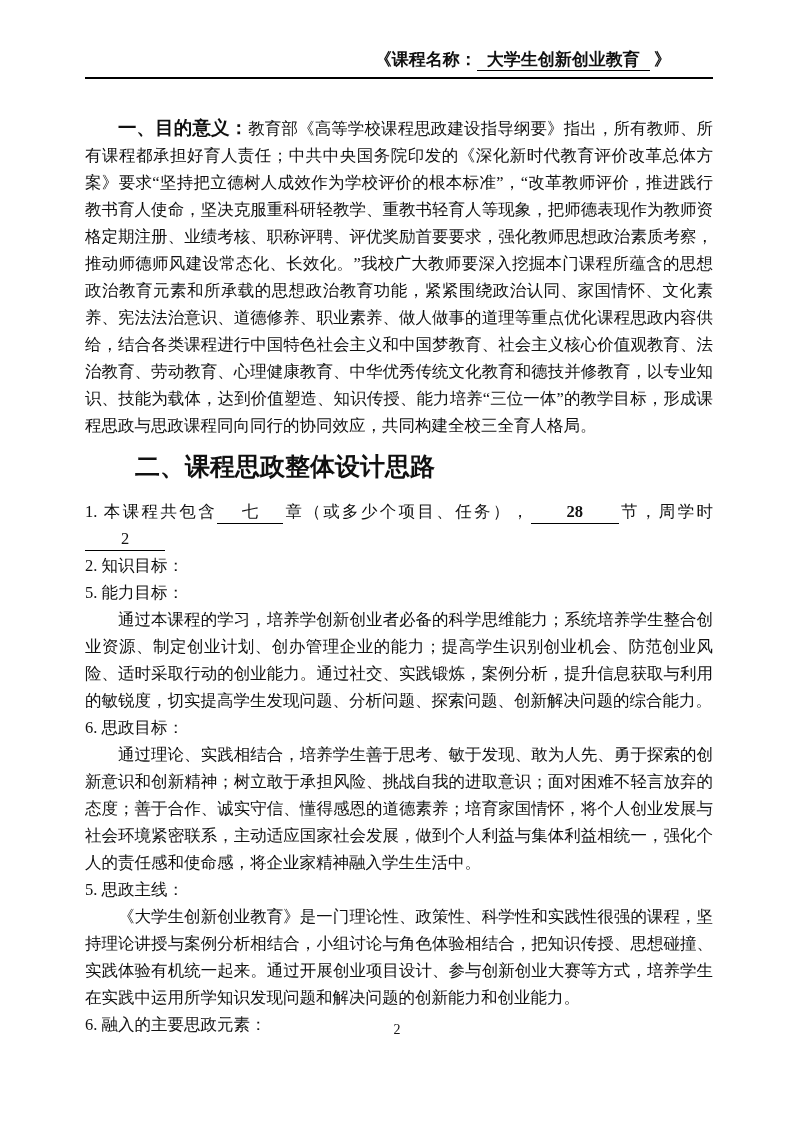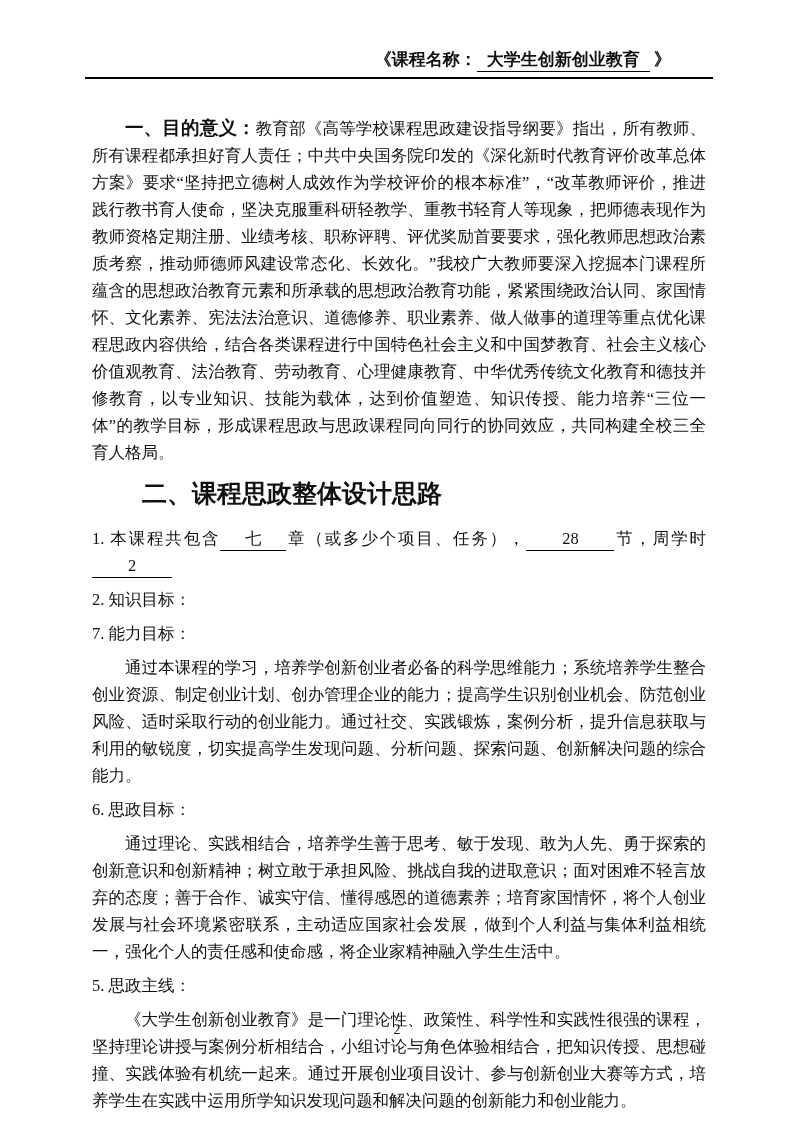--- a/index.html
+++ b/index.html
@@ -22,54 +22,53 @@
   .doc-header {
     text-align: right;
     padding-right: 42px;
     font-size: 17px;
     font-weight: bold;
     white-space: nowrap;
   }
   .course-name-underline {
     border-bottom: 1.5px solid #000;
     padding: 0 10px 1px 10px;
-    font-family: Liberation Mono, monospace;
   }
   .header-rule {
     border-bottom: 2px solid #000;
     margin-top: 6px;
     height: 0;
   }
   .main-text {
     font-size: 16.5px;
     line-height: 27px;
     text-align: justify;
   }
-  p { margin: 7px; }
+  p { margin: 0; }
   .para-first { margin-top: 36px; }
   .para-indent { text-indent: 2em; }
   .inline-heading {
     font-weight: bold;
     font-size: 18.5px;
   }
   .section-heading {
     font-size: 25px;
     font-weight: bold;
     text-indent: 2em;
     margin-top: 14px;
     margin-bottom: 18px;
   }
   .blank {
     display: inline-block;
     border-bottom: 1px solid #000;
     text-align: center;
     line-height: 22px;
   }
   .blank-1 { min-width: 66px; }
-  .blank-2 { min-width: 88px; }
+  .blank-2 { min-width: 88px; font-weight: bold; }
   .blank-3 { min-width: 80px; }
   .page-number {
     position: absolute;
     left: 0;
     right: 0;
     top: 1022px;
     text-align: center;
     font-size: 14px;
   }
 </style>
@@ -92,21 +91,21 @@
       </p>
 
       <p class="section-heading">二、课程思政整体设计思路</p>
 
       <p class="fill-line">
         <span>1. 本课程共包含</span><span class="blank blank-1">七</span><span>章（或多少个项目、任务），</span><span class="blank blank-2">28</span><span>节，周学时</span><span class="blank blank-3">2</span>
       </p>
 
       <p>2. 知识目标：</p>
 
-      <p>7. 能力目标：</p>
+      <p>5. 能力目标：</p>
       <p class="para-indent">通过本课程的学习，培养学创新创业者必备的科学思维能力；系统培养学生整合创业资源、制定创业计划、创办管理企业的能力；提高学生识别创业机会、防范创业风险、适时采取行动的创业能力。通过社交、实践锻炼，案例分析，提升信息获取与利用的敏锐度，切实提高学生发现问题、分析问题、探索问题、创新解决问题的综合能力。</p>
 
       <p>6. 思政目标：</p>
       <p class="para-indent">通过理论、实践相结合，培养学生善于思考、敏于发现、敢为人先、勇于探索的创新意识和创新精神；树立敢于承担风险、挑战自我的进取意识；面对困难不轻言放弃的态度；善于合作、诚实守信、懂得感恩的道德素养；培育家国情怀，将个人创业发展与社会环境紧密联系，主动适应国家社会发展，做到个人利益与集体利益相统一，强化个人的责任感和使命感，将企业家精神融入学生生活中。</p>
 
       <p>5. 思政主线：</p>
       <p class="para-indent">《大学生创新创业教育》是一门理论性、政策性、科学性和实践性很强的课程，坚持理论讲授与案例分析相结合，小组讨论与角色体验相结合，把知识传授、思想碰撞、实践体验有机统一起来。通过开展创业项目设计、参与创新创业大赛等方式，培养学生在实践中运用所学知识发现问题和解决问题的创新能力和创业能力。</p>
 
       <p>6. 融入的主要思政元素：</p>
 

